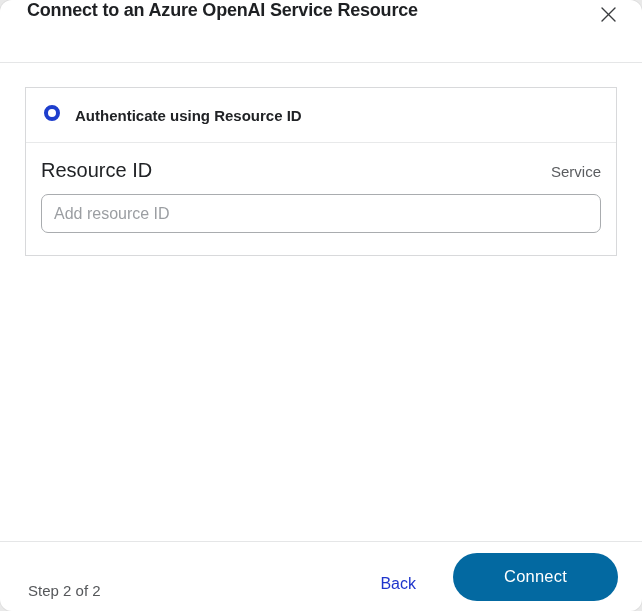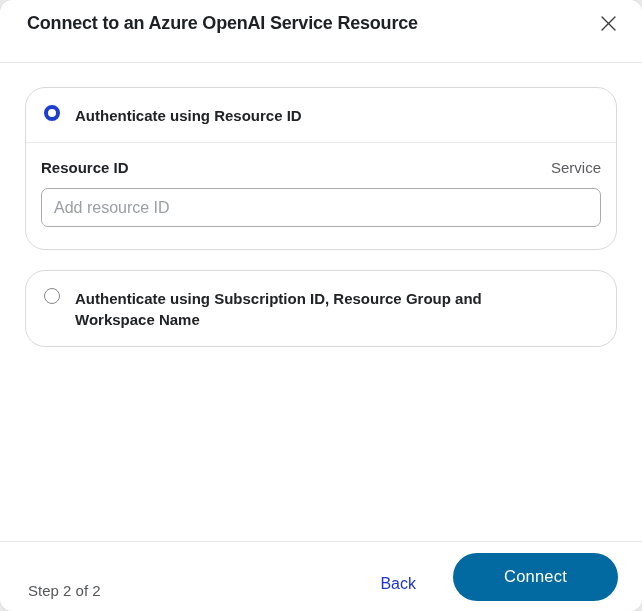--- a/index.html
+++ b/index.html
@@ -16,21 +16,20 @@
     display: flex;
     flex-direction: column;
     overflow: hidden;
     box-shadow: 0 0 0 1px rgba(0,0,0,0.04);
   }
   
   .dialog-header {
     height: 63px;
     flex: 0 0 63px;
     display: flex;
-    align-items: center;
     padding: 0 24px 16px 27px;
     border-bottom: 1px solid #e5e6e7;
   }
   .dialog-title {
     font-size: 18px;
     font-weight: 700;
     color: #1e2023;
     letter-spacing: -0.2px;
     flex: 1 1 auto;
   }
@@ -44,21 +43,21 @@
   .close-btn svg { display: block; }
   
   .dialog-body {
     flex: 1 1 auto;
     padding: 24px 25px 0 25px;
     display: flex;
     flex-direction: column;
   }
   .option-card {
     border: 1px solid #d8d9db;
-    border-radius: 20px;
+    border-radius: 0;
     background: #fff;
   }
   .option-card + .option-card { margin-top: 20px; }
   .option-row {
     display: flex;
     align-items: flex-start;
     gap: 15px;
     padding: 16px 18px;
     cursor: pointer;
   }
@@ -90,22 +89,22 @@
     margin: 0;
   }
   .option-form { padding: 16px 15px 22px 15px; }
   .field-label-row {
     display: flex;
     justify-content: space-between;
     align-items: baseline;
     margin-bottom: 12px;
   }
   .field-label {
-    font-size: 15px;
-    font-weight: 700;
+    font-size: 20px;
+    font-weight: 400;
     color: #212326;
   }
   .required-label {
     font-size: 15px;
     font-weight: 400;
     color: #5a5c5f;
   }
   .text-input {
     width: 100%;
     height: 39px;
@@ -183,26 +182,20 @@
       <div class="card-divider"></div>
       <div class="option-form">
         <div class="field-label-row">
           <span class="field-label">Resource ID</span>
           <span class="required-label">Service</span>
         </div>
         <input type="text" class="text-input" placeholder="Add resource ID" style="">
       </div>
     </div>
 
-    <div class="option-card">
-      <div class="option-row">
-        <span class="radio unselected"></span>
-        <span class="option-label wrap">Authenticate using Subscription ID, Resource Group and Workspace Name</span>
-      </div>
-    </div>
 
   </div>
 
   <div class="dialog-footer">
     <span class="step-label">Step 2 of 2</span>
     <a class="back-link">Back</a>
     <button class="connect-btn">Connect</button>
   </div>
 
 </div>

